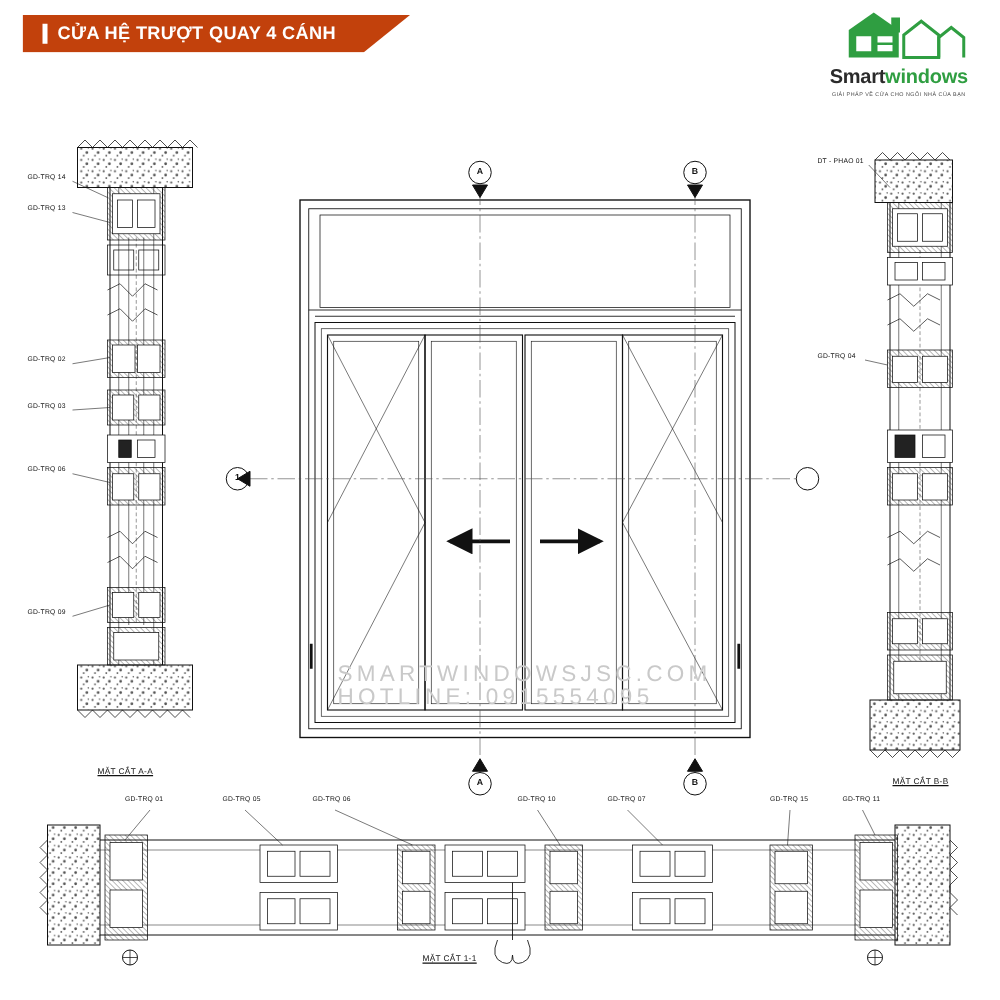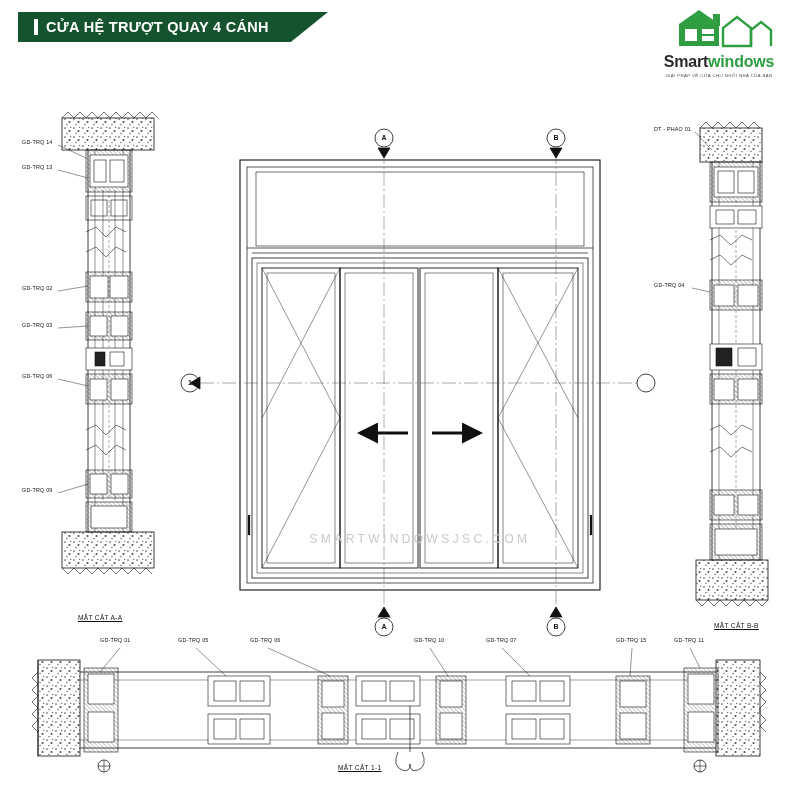--- a/index.html
+++ b/index.html
@@ -18,21 +18,21 @@
     overflow: hidden;
   }
 
   
   #title-banner {
     position: absolute;
     left: 18px;
     top: 12px;
     height: 30px;
     width: 310px;
-    background: #14532d;
+    background: #c2410c;
     color: #ffffff;
     display: flex;
     align-items: center;
     padding-left: 16px;
     box-sizing: border-box;
     font-size: 14.5px;
     font-weight: bold;
     letter-spacing: 0.3px;
     clip-path: polygon(0 0, 100% 0, 88% 100%, 0 100%);
   }
@@ -106,23 +106,22 @@
     text-align: center;
     width: 14px;
   }
 
   
   #watermark {
     position: absolute;
     left: 270px;
     top: 530px;
     width: 300px;
-    text-align: center;
     color: #c9c9c9;
-    font-size: 12px;
+    font-size: 18px;
     letter-spacing: 3.4px;
     line-height: 18px;
     pointer-events: none;
   }
 </style>
 </head>
 <body>
 
 <div id="page">
 
@@ -453,15 +452,16 @@
   <div class="bubble-txt" style="left:377px;top:623px">A</div>
   <div class="bubble-txt" style="left:549px;top:623px">B</div>
   <div class="bubble-txt" style="left:183px;top:379px">1</div>
 
   <div class="cap" style="left:78px;top:614px">MẶT CẮT A-A</div>
   <div class="cap" style="left:714px;top:622px">MẶT CẮT B-B</div>
   <div class="cap" style="left:338px;top:764px">MẶT CẮT 1-1</div>
 
   <div id="watermark">
     <div>SMARTWINDOWSJSC.COM</div>
+    <div>HOTLINE: 0915554095</div>
   </div>
 
 </div>
 
 </body></html>

